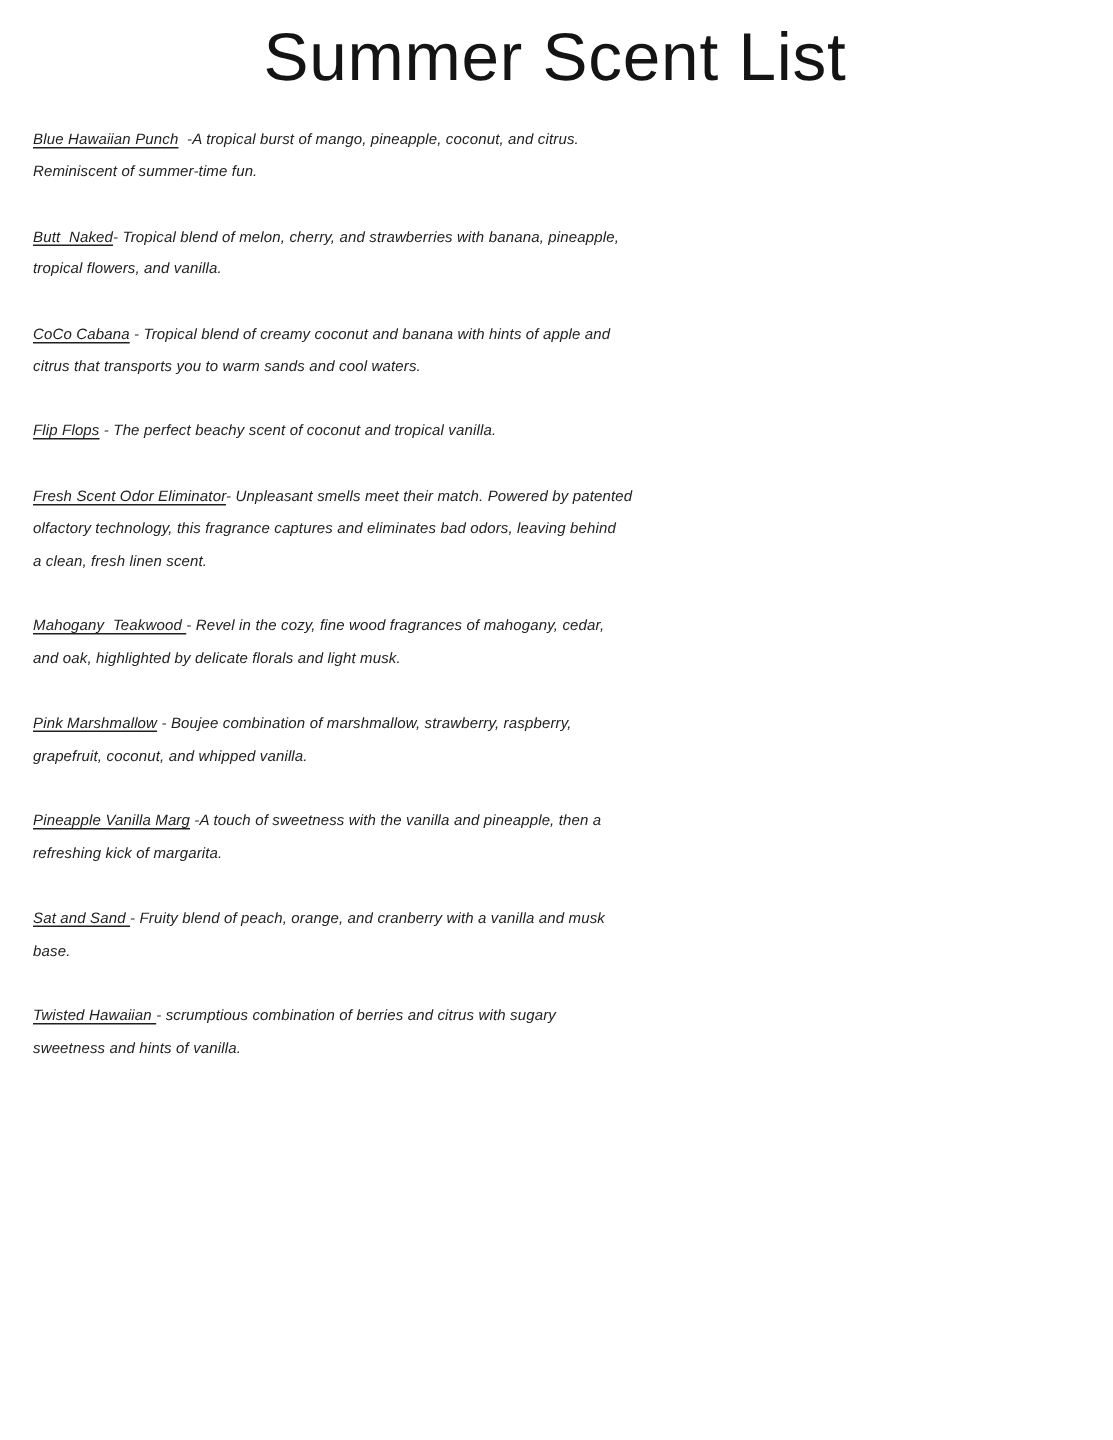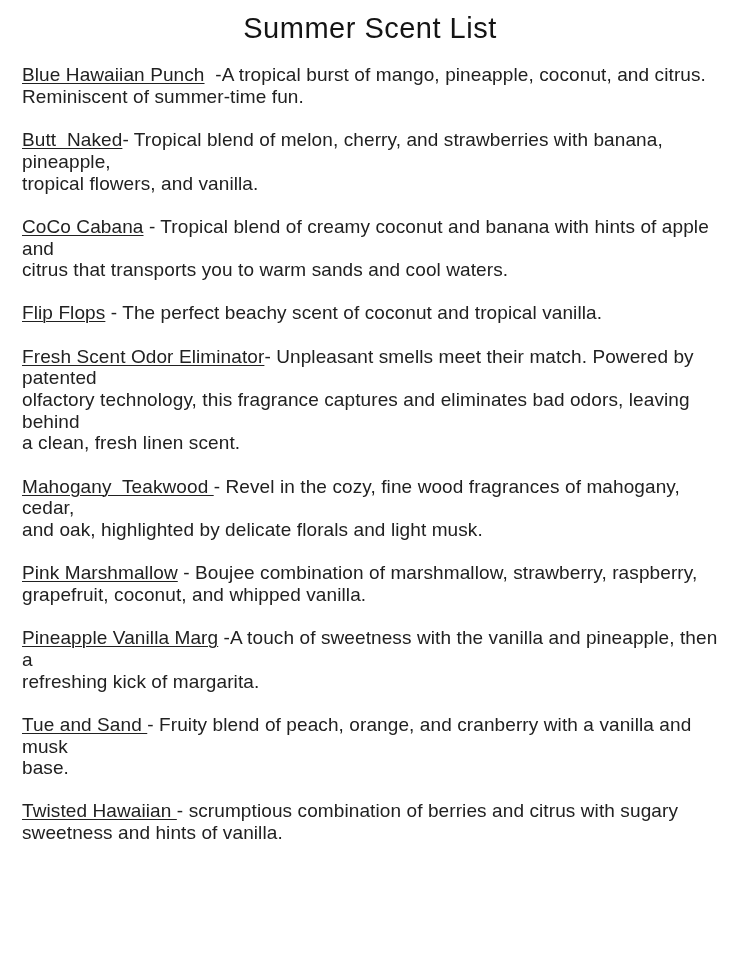--- a/index.html
+++ b/index.html
@@ -11,38 +11,39 @@
     width: 742px;
     height: 960px;
     box-sizing: border-box;
     background: #ffffff;
     padding: 8px 24px 0 22px;
     font-family: "Liberation Sans", sans-serif;
     color: #1f1f1f;
     overflow: hidden;
   }
   .title {
-    font-size: 29px;
+    font-size: 45px;
     font-weight: 500;
     text-align: center;
     letter-spacing: 0.5px;
     color: #141414;
     line-height: 1.15;
     margin: 4px 0 19px 0;
   }
   .scent-list {
     width: 100%;
   }
   .scent-item {
-    font-size: 19px;
+    font-size: 10px;
     line-height: 21.7px;
     letter-spacing: 0.1px;
     margin: 0 0 21.5px 0;
     white-space: pre-wrap;
     color: #212121;
+    font-style: italic;
   }
   .scent-name {
     text-decoration: underline;
     text-underline-offset: 2px;
     text-decoration-thickness: 1px;
   }
 </style>
 </head>
 <body>
 
@@ -66,21 +67,21 @@
 
   <p class="scent-item"><span class="scent-name">Mahogany  Teakwood </span><span class="scent-desc">- Revel in the cozy, fine wood fragrances of mahogany, cedar,
 and oak, highlighted by delicate florals and light musk.</span></p>
 
   <p class="scent-item"><span class="scent-name">Pink Marshmallow</span><span class="scent-desc"> - Boujee combination of marshmallow, strawberry, raspberry,
 grapefruit, coconut, and whipped vanilla.</span></p>
 
   <p class="scent-item"><span class="scent-name">Pineapple Vanilla Marg</span><span class="scent-desc"> -A touch of sweetness with the vanilla and pineapple, then a
 refreshing kick of margarita.</span></p>
 
-  <p class="scent-item"><span class="scent-name">Tue and Sand </span><span class="scent-desc">- Fruity blend of peach, orange, and cranberry with a vanilla and musk
+  <p class="scent-item"><span class="scent-name">Sat and Sand </span><span class="scent-desc">- Fruity blend of peach, orange, and cranberry with a vanilla and musk
 base.</span></p>
 
 
   <p class="scent-item"><span class="scent-name">Twisted Hawaiian </span><span class="scent-desc">- scrumptious combination of berries and citrus with sugary
 sweetness and hints of vanilla.</span></p>
 
 </div>
 </div>
 
 </body></html>

